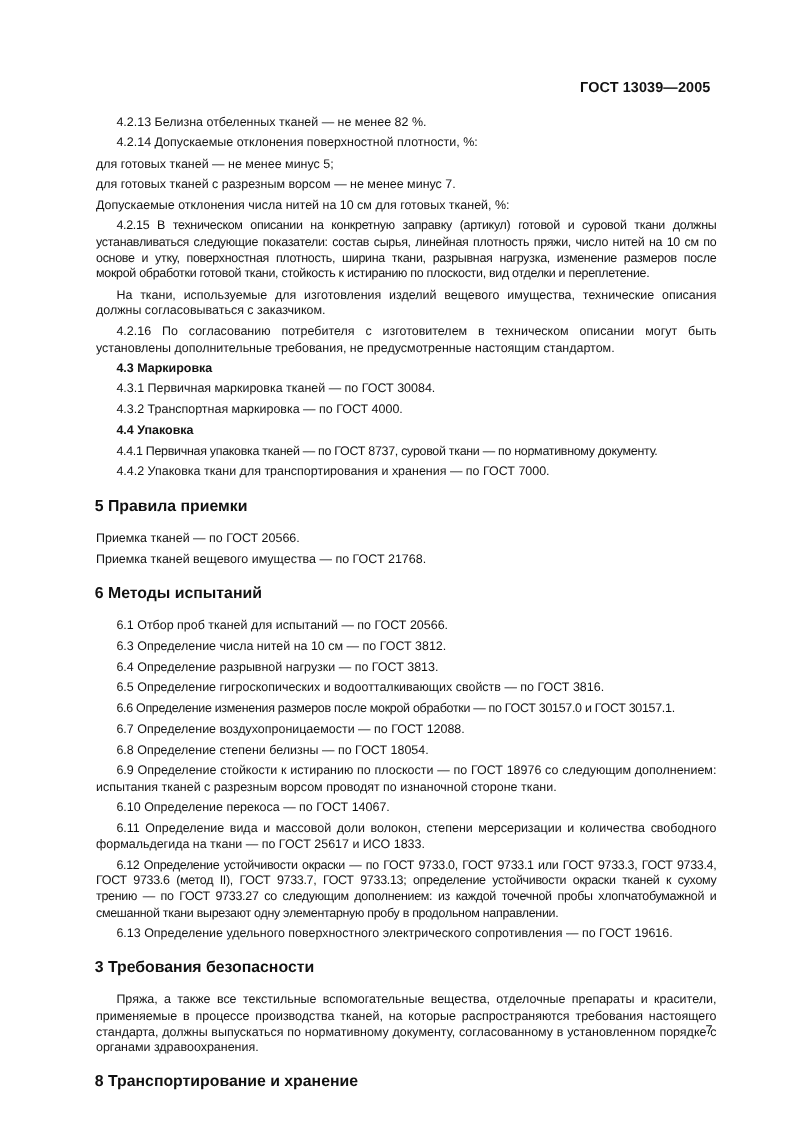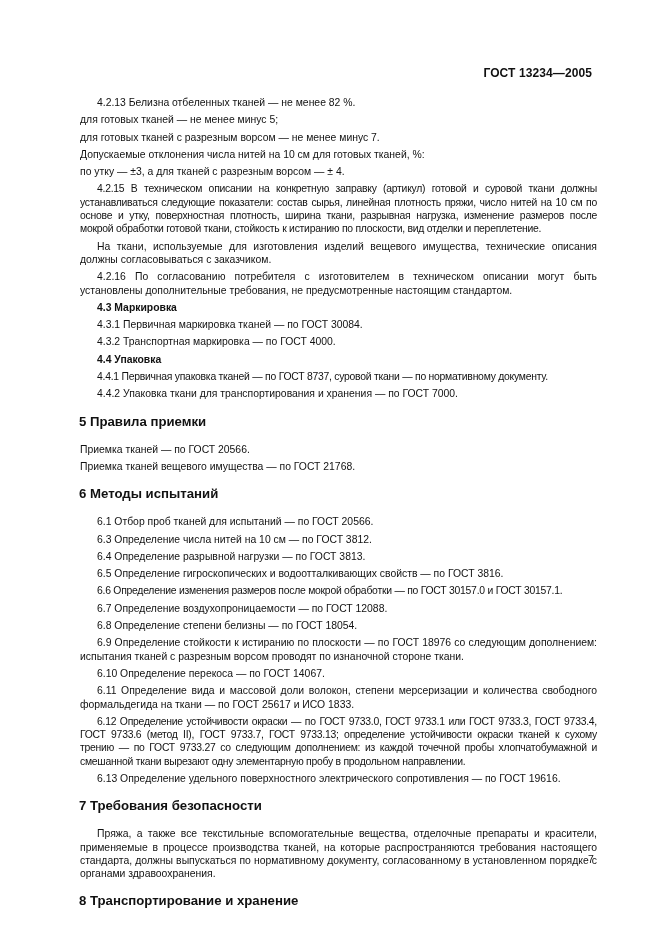--- a/index.html
+++ b/index.html
@@ -23,28 +23,28 @@
     line-height: 16px;
   }
   .tight { letter-spacing: -0.25px; }
   .pagenum {
     position: absolute; top: 853px; left: 588px; font-size: 10.5px;
   }
 </style>
 </head>
 <body>
 
-<div class="header">ГОСТ 13234—2005</div>
+<div class="header">ГОСТ 13039—2005</div>
 
 <div class="content">
   <p class="p ind">4.2.13  Белизна отбеленных тканей — не менее 82 %.</p>
+  <p class="p ind">4.2.14  Допускаемые отклонения поверхностной плотности, %:</p>
   <p class="p">для готовых тканей — не менее минус 5;</p>
   <p class="p">для готовых тканей с разрезным ворсом — не менее минус 7.</p>
   <p class="p">Допускаемые отклонения числа нитей на 10 см для готовых тканей, %:</p>
-  <p class="p">по утку — ±3, а для тканей с разрезным ворсом — ± 4.</p>
   <p class="p ind tight">4.2.15  В техническом описании на конкретную заправку (артикул) готовой и суровой ткани должны устанавливаться следующие показатели: состав сырья, линейная плотность пряжи, число нитей на 10 см по основе и утку, поверхностная плотность, ширина ткани, разрывная нагрузка, изменение размеров после мокрой обработки готовой ткани, стойкость к истиранию по плоскости, вид отделки и переплетение.</p>
   <p class="p ind">На ткани, используемые для изготовления изделий вещевого имущества, технические описания должны согласовываться с заказчиком.</p>
   <p class="p ind">4.2.16  По согласованию потребителя с изготовителем в техническом описании могут быть установлены дополнительные требования, не предусмотренные настоящим стандартом.</p>
 
   <p class="p ind bold">4.3  Маркировка</p>
   <p class="p ind">4.3.1  Первичная маркировка тканей — по ГОСТ 30084.</p>
   <p class="p ind">4.3.2  Транспортная маркировка — по ГОСТ 4000.</p>
   <p class="p ind bold">4.4 Упаковка</p>
   <p class="p ind tight">4.4.1  Первичная упаковка тканей — по ГОСТ 8737, суровой ткани — по нормативному документу.</p>
   <p class="p ind">4.4.2  Упаковка ткани для транспортирования и хранения — по ГОСТ 7000.</p>
@@ -60,19 +60,19 @@
   <p class="p ind">6.5  Определение гигроскопических и водоотталкивающих свойств — по ГОСТ 3816.</p>
   <p class="p ind tight">6.6  Определение изменения размеров после мокрой обработки — по ГОСТ 30157.0 и ГОСТ  30157.1.</p>
   <p class="p ind">6.7  Определение воздухопроницаемости — по ГОСТ 12088.</p>
   <p class="p ind">6.8  Определение степени белизны — по ГОСТ 18054.</p>
   <p class="p ind">6.9  Определение стойкости к истиранию по плоскости — по ГОСТ 18976 со следующим дополнением: испытания тканей с разрезным ворсом проводят по изнаночной стороне ткани.</p>
   <p class="p ind">6.10  Определение перекоса — по ГОСТ 14067.</p>
   <p class="p ind">6.11  Определение вида и массовой доли волокон, степени мерсеризации и количества свободного формальдегида на ткани — по ГОСТ 25617 и ИСО 1833.</p>
   <p class="p ind tight">6.12  Определение устойчивости окраски — по ГОСТ 9733.0, ГОСТ 9733.1 или ГОСТ 9733.3, ГОСТ 9733.4, ГОСТ 9733.6 (метод II), ГОСТ 9733.7, ГОСТ 9733.13; определение устойчивости окраски тканей к сухому трению — по ГОСТ 9733.27 со следующим дополнением: из каждой точечной пробы хлопчатобумажной и смешанной ткани вырезают одну элементарную пробу в продольном направлении.</p>
   <p class="p ind">6.13  Определение удельного поверхностного электрического сопротивления — по ГОСТ 19616.</p>
 
-  <div class="h2">7  Требования безопасности</div>
+  <div class="h2">3  Требования безопасности</div>
   <p class="p ind">Пряжа, а также все текстильные вспомогательные вещества, отделочные препараты и красители, применяемые в процессе производства тканей, на которые распространяются требования настоящего стандарта, должны выпускаться по нормативному документу, согласованному в установленном порядке с органами здравоохранения.</p>
 
   <div class="h2">8  Транспортирование и хранение</div>
 </div>
 
 <div class="pagenum">7</div>
 
 </body></html>

